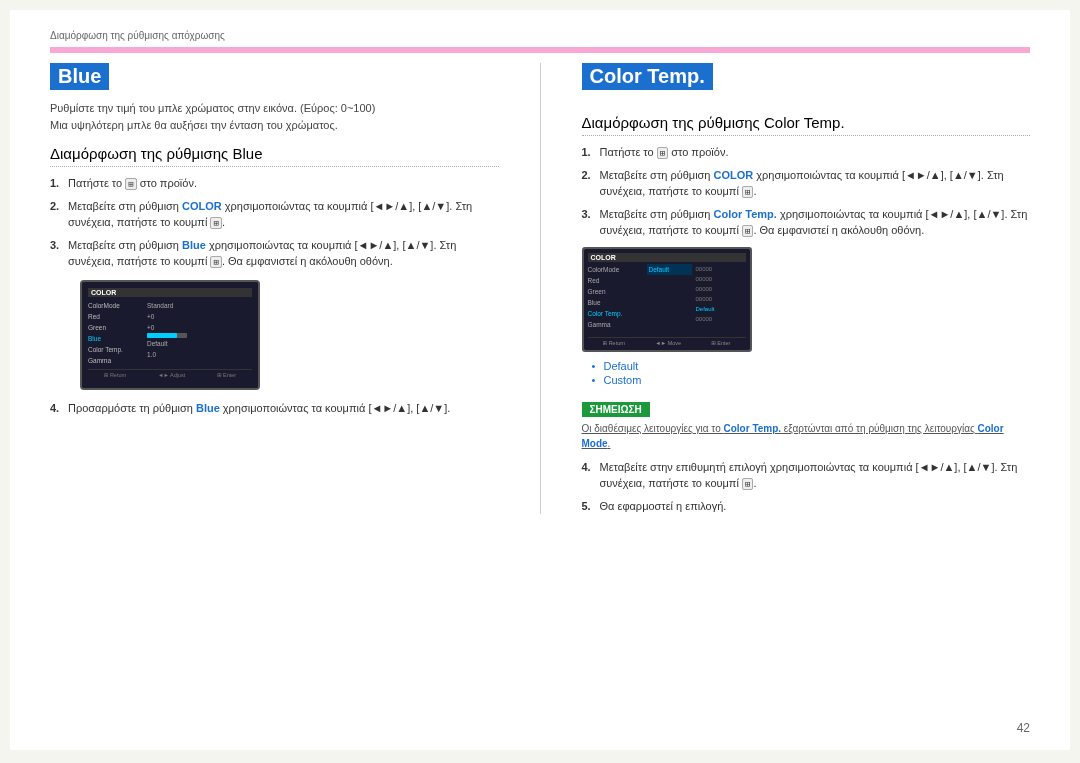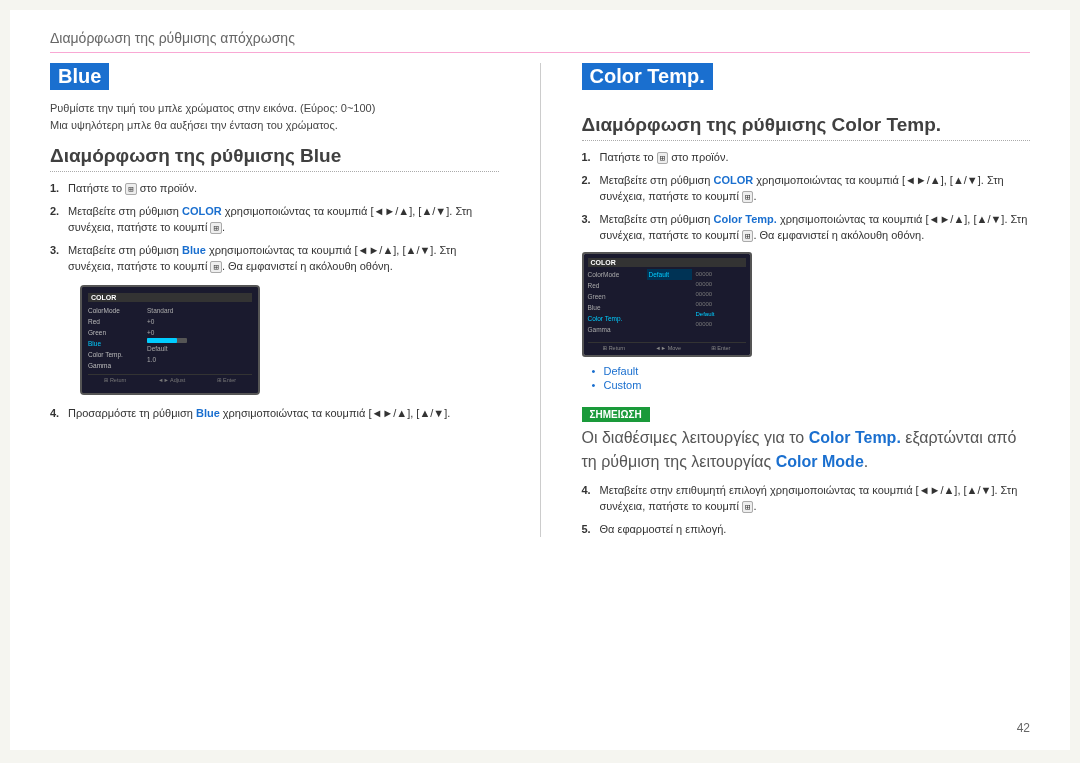--- a/index.html
+++ b/index.html
@@ -15,25 +15,25 @@
     }
     .page {
       background: #fff;
       width: 1060px;
       min-height: 740px;
       margin: 10px auto;
       padding: 20px 40px 30px 40px;
       position: relative;
     }
     .breadcrumb {
-      font-size: 14px;
+      font-size: 10px;
       color: #666;
       margin-bottom: 10px;
       padding-bottom: 6px;
-      border-bottom: 1px solid #f9a8d4;
+      border-bottom: 6px solid #f9a8d4;
     }
     .two-col {
       display: flex;
       gap: 36px;
       margin-top: 8px;
     }
     .col-left, .col-right {
       flex: 1;
     }
     .col-divider {
@@ -59,23 +59,23 @@
       padding: 2px 8px;
       margin-bottom: 10px;
     }
     .intro-text {
       font-size: 11px;
       color: #444;
       margin-bottom: 12px;
       line-height: 1.5;
     }
     .subsection-title {
-      font-size: 19px;
-      font-weight: bold;
-      color: #404040;
+      font-size: 15px;
+      font-weight: normal;
+      color: #000000;
       margin-bottom: 8px;
       padding-bottom: 4px;
       border-bottom: 1px dotted #aaa;
     }
     .steps {
       font-size: 11px;
       color: #333;
       margin-left: 0;
       padding-left: 0;
       list-style: none;
@@ -138,24 +138,25 @@
     .note-box {
       background: #1a9a3a;
       color: #fff;
       font-size: 10px;
       font-weight: bold;
       padding: 2px 8px;
       display: inline-block;
       margin: 8px 0 4px 0;
     }
     .note-text {
-      font-size: 16px;
+      font-size: 10px;
       color: #555;
       line-height: 1.5;
       margin-bottom: 8px;
+      text-decoration: underline;
     }
     .page-number {
       position: absolute;
       bottom: 15px;
       right: 40px;
       font-size: 12px;
       color: #666;
     }
     .monitor-img-right {
       width: 170px;

